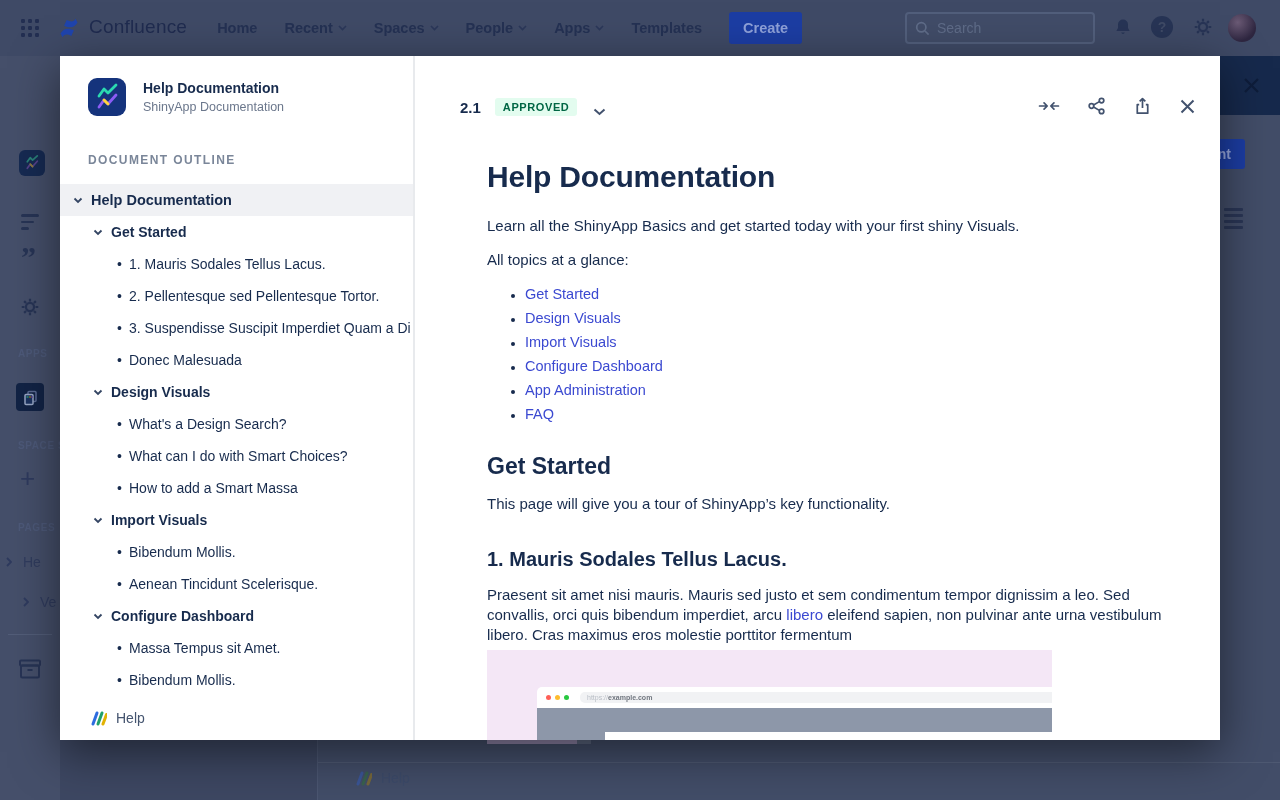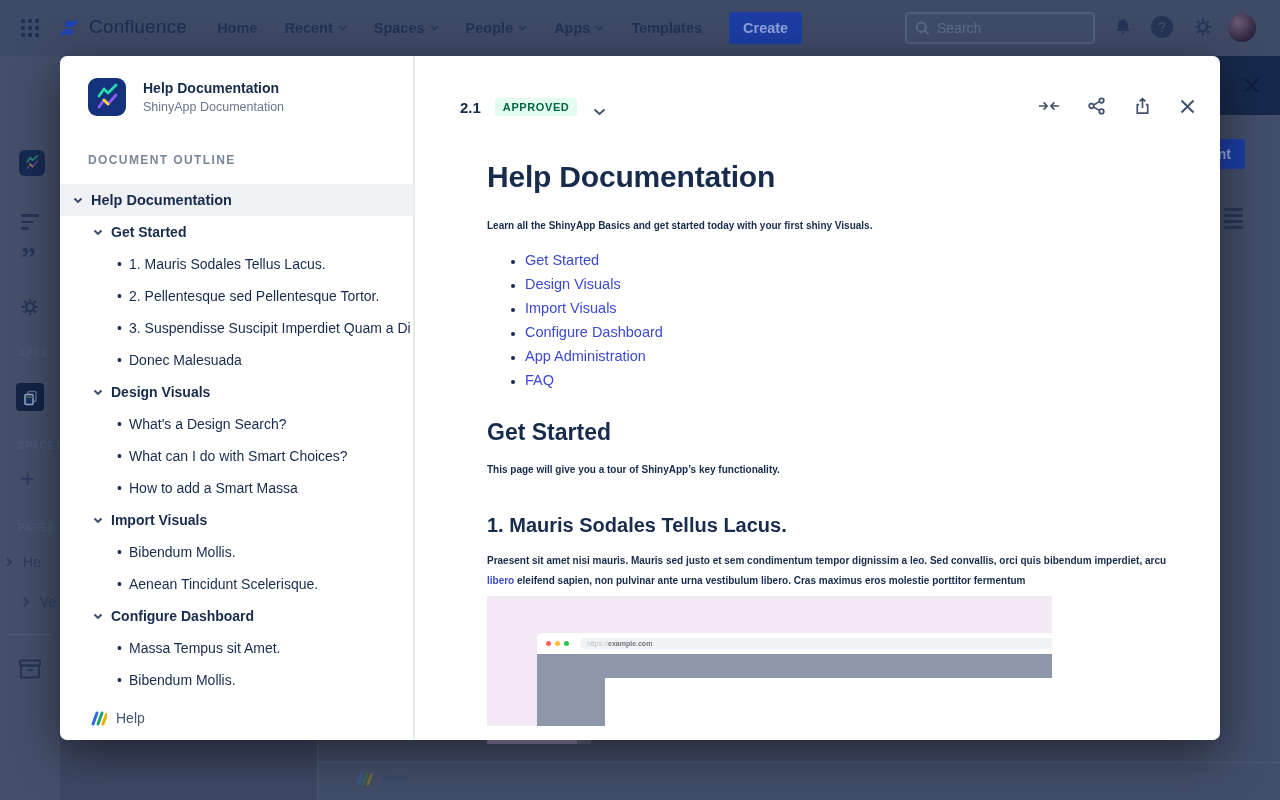--- a/index.html
+++ b/index.html
@@ -41,21 +41,21 @@
 .d-close { position:absolute; right:20px; top:21px; }
 .d-btn { position:absolute; right:35px; top:83px; width:110px; height:30px; border-radius:3px; background:#1c3da3; color:#96a6dd; font-size:14px; font-weight:bold; display:flex; align-items:center; justify-content:flex-end; padding-right:14px; }
 .d-list { position:absolute; right:37px; top:152px; }
 .d-list i { display:block; width:19px; height:2.5px; background:#2a3656; margin-bottom:3.5px; border-radius:1px; }
 .peek-lav { position:absolute; left:169px; top:684px; width:90px; height:4px; background:#8b80a4; }
 .peek-grey { position:absolute; left:259px; top:684px; width:14px; height:4px; background:#59647c; }
 .d-footline { position:absolute; left:0; right:0; top:706px; height:1px; background:#4e5972; }
 .d-help { position:absolute; left:37px; top:714px; display:flex; align-items:center; gap:9px; font-size:14px; color:#3c4a69; }
 
 
-.modal { position:absolute; left:60px; top:56px; width:1160px; height:684px; background:#ffffff; border-radius:7px; box-shadow:0 12px 44px rgba(0,0,0,.5); display:flex; overflow:hidden; }
+.modal { position:absolute; left:60px; top:56px; width:1160px; height:684px; background:#ffffff; border-radius:0; box-shadow:0 12px 44px rgba(0,0,0,.5); display:flex; overflow:hidden; }
 
 
 .outline { position:relative; width:355px; border-right:2px solid #e8eaed; flex:none; }
 .app-header { display:flex; gap:17px; margin:22px 0 0 28px; }
 .app-icon { width:38px; height:38px; border-radius:9px; background:#15337c; flex:none; display:flex; align-items:center; justify-content:center; }
 .app-title { font-size:14px; font-weight:bold; color:#172B4D; margin-top:2px; }
 .app-sub { font-size:12.5px; color:#6B778C; margin-top:4px; }
 .outline-label { margin:37px 0 0 28px; font-size:12px; font-weight:bold; letter-spacing:1.4px; color:#7a8699; }
 .tree { margin-top:17px; }
 .t-row { height:32px; display:flex; align-items:center; font-size:14px; color:#172B4D; white-space:nowrap; cursor:pointer; }
@@ -73,21 +73,21 @@
 .ver { font-size:15px; font-weight:bold; color:#172B4D; }
 .badge { margin-left:14px; background:#E3FCEF; color:#006644; font-size:11px; font-weight:bold; letter-spacing:.6px; padding:3px 8px; border-radius:3px; }
 .badge-chev { margin-left:16px; display:flex; cursor:pointer; }
 .tb-spacer { flex:1; }
 .tb-icons { display:flex; align-items:center; gap:27px; }
 .tb-icons span { display:flex; cursor:pointer; }
 .doc-body { padding:0 48px 0 72px; width:805px; }
 .doc-body h1 { margin-top:44px; font-size:30px; font-weight:bold; color:#172B4D; letter-spacing:-.2px; }
 .doc-body h2 { margin-top:30px; font-size:23px; font-weight:bold; color:#172B4D; }
 .doc-body h3 { margin-top:34px; font-size:20px; font-weight:bold; color:#172B4D; }
-.doc-body p { margin-top:14px; font-size:10px; line-height:20px; color:#172B4D;font-weight:bold; }
+.doc-body p { margin-top:14px; font-size:15px; line-height:20px; color:#172B4D; }
 .doc-body p.intro { margin-top:22px; }
 .doc-body ul { margin-top:16px; padding-left:38px; list-style:disc; }
 .doc-body li { font-size:14.5px; line-height:17px; margin-bottom:7px; color:#172B4D; }
 .doc-body li::marker { color:#172B4D; font-size:12px; }
 a.doclink { color:#3b49d1; text-decoration:none; cursor:pointer; }
 .doc-image { margin-top:5px; width:565px; height:130px; background:#F4E7F6; position:relative; overflow:hidden; }
 .mock-browser { position:absolute; left:50px; top:37px; width:600px; }
 .mb-chrome { height:21px; background:#ffffff; border-radius:5px 5px 0 0; display:flex; align-items:center; padding:0 9px; gap:4px; }
 .mb-dot { width:5px; height:5px; border-radius:50%; }
 .mb-url { margin-left:7px; flex:1; height:11px; background:#f1f2f4; border-radius:5px; font-size:7px; line-height:11px; padding-left:7px; color:#b9bec6; }
@@ -405,20 +405,21 @@
               <svg width="17" height="17" viewBox="0 0 17 17">
                 <path d="M2.5 2.5l12 12M14.5 2.5l-12 12" stroke="#42526E" stroke-width="2"></path>
               </svg>
             </span>
         </div>
       </div>
 
       <div class="doc-body">
         <h1>Help Documentation</h1>
         <p class="intro">Learn all the ShinyApp Basics and get started today with your first shiny Visuals.</p>
+        <p>All topics at a glance:</p>
         <ul>
           <li><a class="doclink">Get Started</a></li>
           <li><a class="doclink">Design Visuals</a></li>
           <li><a class="doclink">Import Visuals</a></li>
           <li><a class="doclink">Configure Dashboard</a></li>
           <li><a class="doclink">App Administration</a></li>
           <li><a class="doclink">FAQ</a></li>
         </ul>
         <h2>Get Started</h2>
         <p>This page will give you a tour of ShinyApp’s key functionality.</p>

